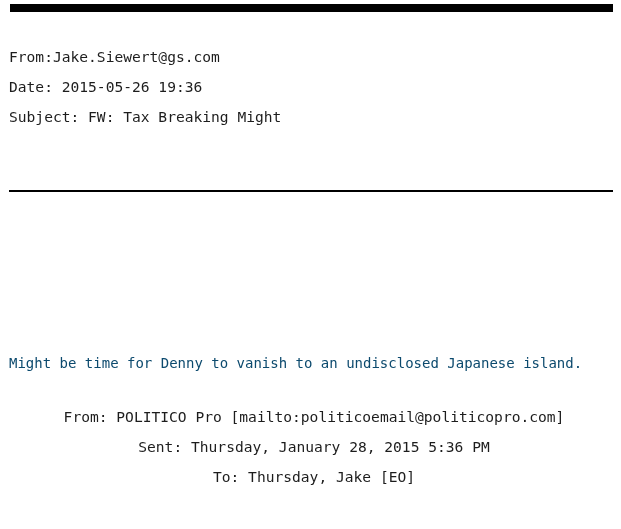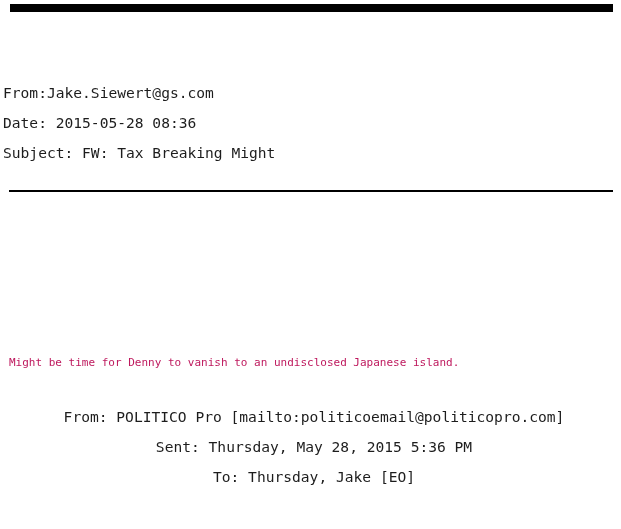--- a/index.html
+++ b/index.html
@@ -32,24 +32,23 @@
     left: 10px;
     top: 4px;
     width: 603px;
     height: 8px;
     background: #000000;
   }
 
   
   .header-block {
     position: absolute;
-    left: 3px;
+    left: 9px;
     top: 42px;
     width: 604px;
-    margin-top: 36px;
   }
 
   .hline {
     font-size: 14.6px;
     line-height: 30px;
     height: 30px;
     white-space: pre;
     letter-spacing: 0px;
     color: #1d1d1d;
   }
@@ -76,25 +75,25 @@
 
   
   .body-block {
     position: absolute;
     left: 9px;
     top: 348px;
     width: 610px;
   }
 
   .bline {
-    font-size: 11px;
+    font-size: 14px;
     line-height: 30px;
     height: 30px;
     white-space: pre;
-    color: #be185d;
+    color: #0c4a6e;
   }
 
   
   .fwd-block {
     position: absolute;
     left: 9px;
     top: 402px;
     width: 610px;
   }
 
@@ -109,31 +108,31 @@
 </style>
 </head>
 <body>
 
 <div class="page">
 
   <div class="top-bar"></div>
 
   <div class="header-block">
     <div class="hline">From:Jake.Siewert@gs.com</div>
-    <div class="hline">Date: 2015-05-28 08:36</div>
+    <div class="hline">Date: 2015-05-26 19:36</div>
     <div class="hline">Subject: FW: Tax Breaking Might</div>
   </div>
 
   <div class="separator"></div>
 
   <div class="blank-region"></div>
 
   <div class="body-block">
     <div class="bline">Might be time for Denny to vanish to an undisclosed Japanese island.</div>
   </div>
 
   <div class="fwd-block">
     <div class="fline">From: POLITICO Pro [mailto:politicoemail@politicopro.com]</div>
-    <div class="fline">Sent: Thursday, May 28, 2015 5:36 PM</div>
+    <div class="fline">Sent: Thursday, January 28, 2015 5:36 PM</div>
     <div class="fline">To: Thursday, Jake [EO]</div>
   </div>
 
 </div>
 
 </body></html>

